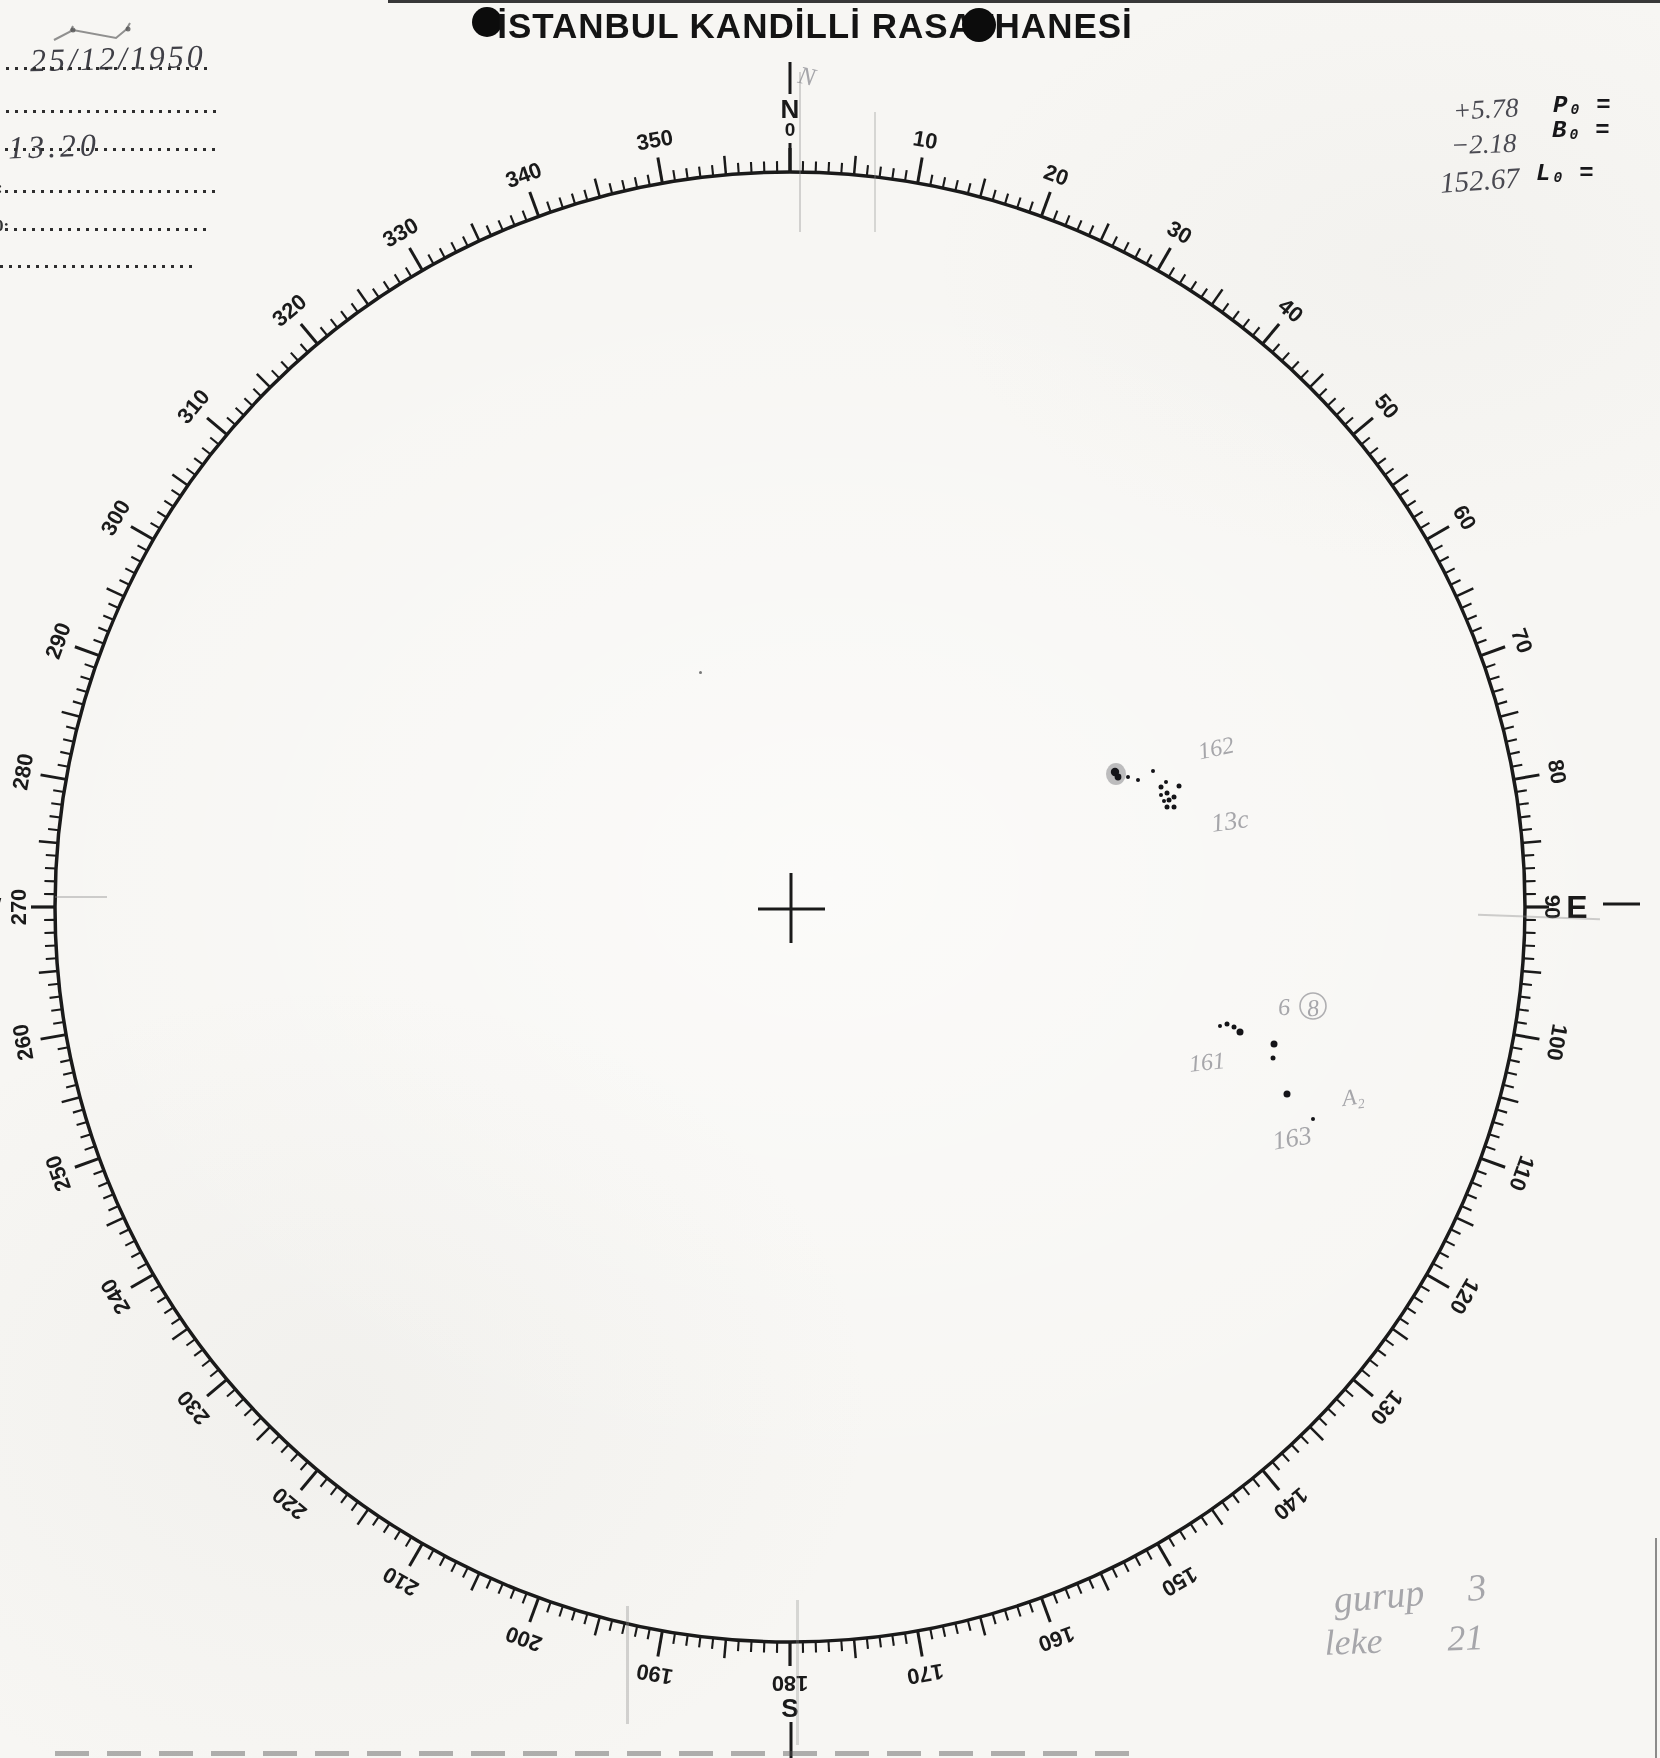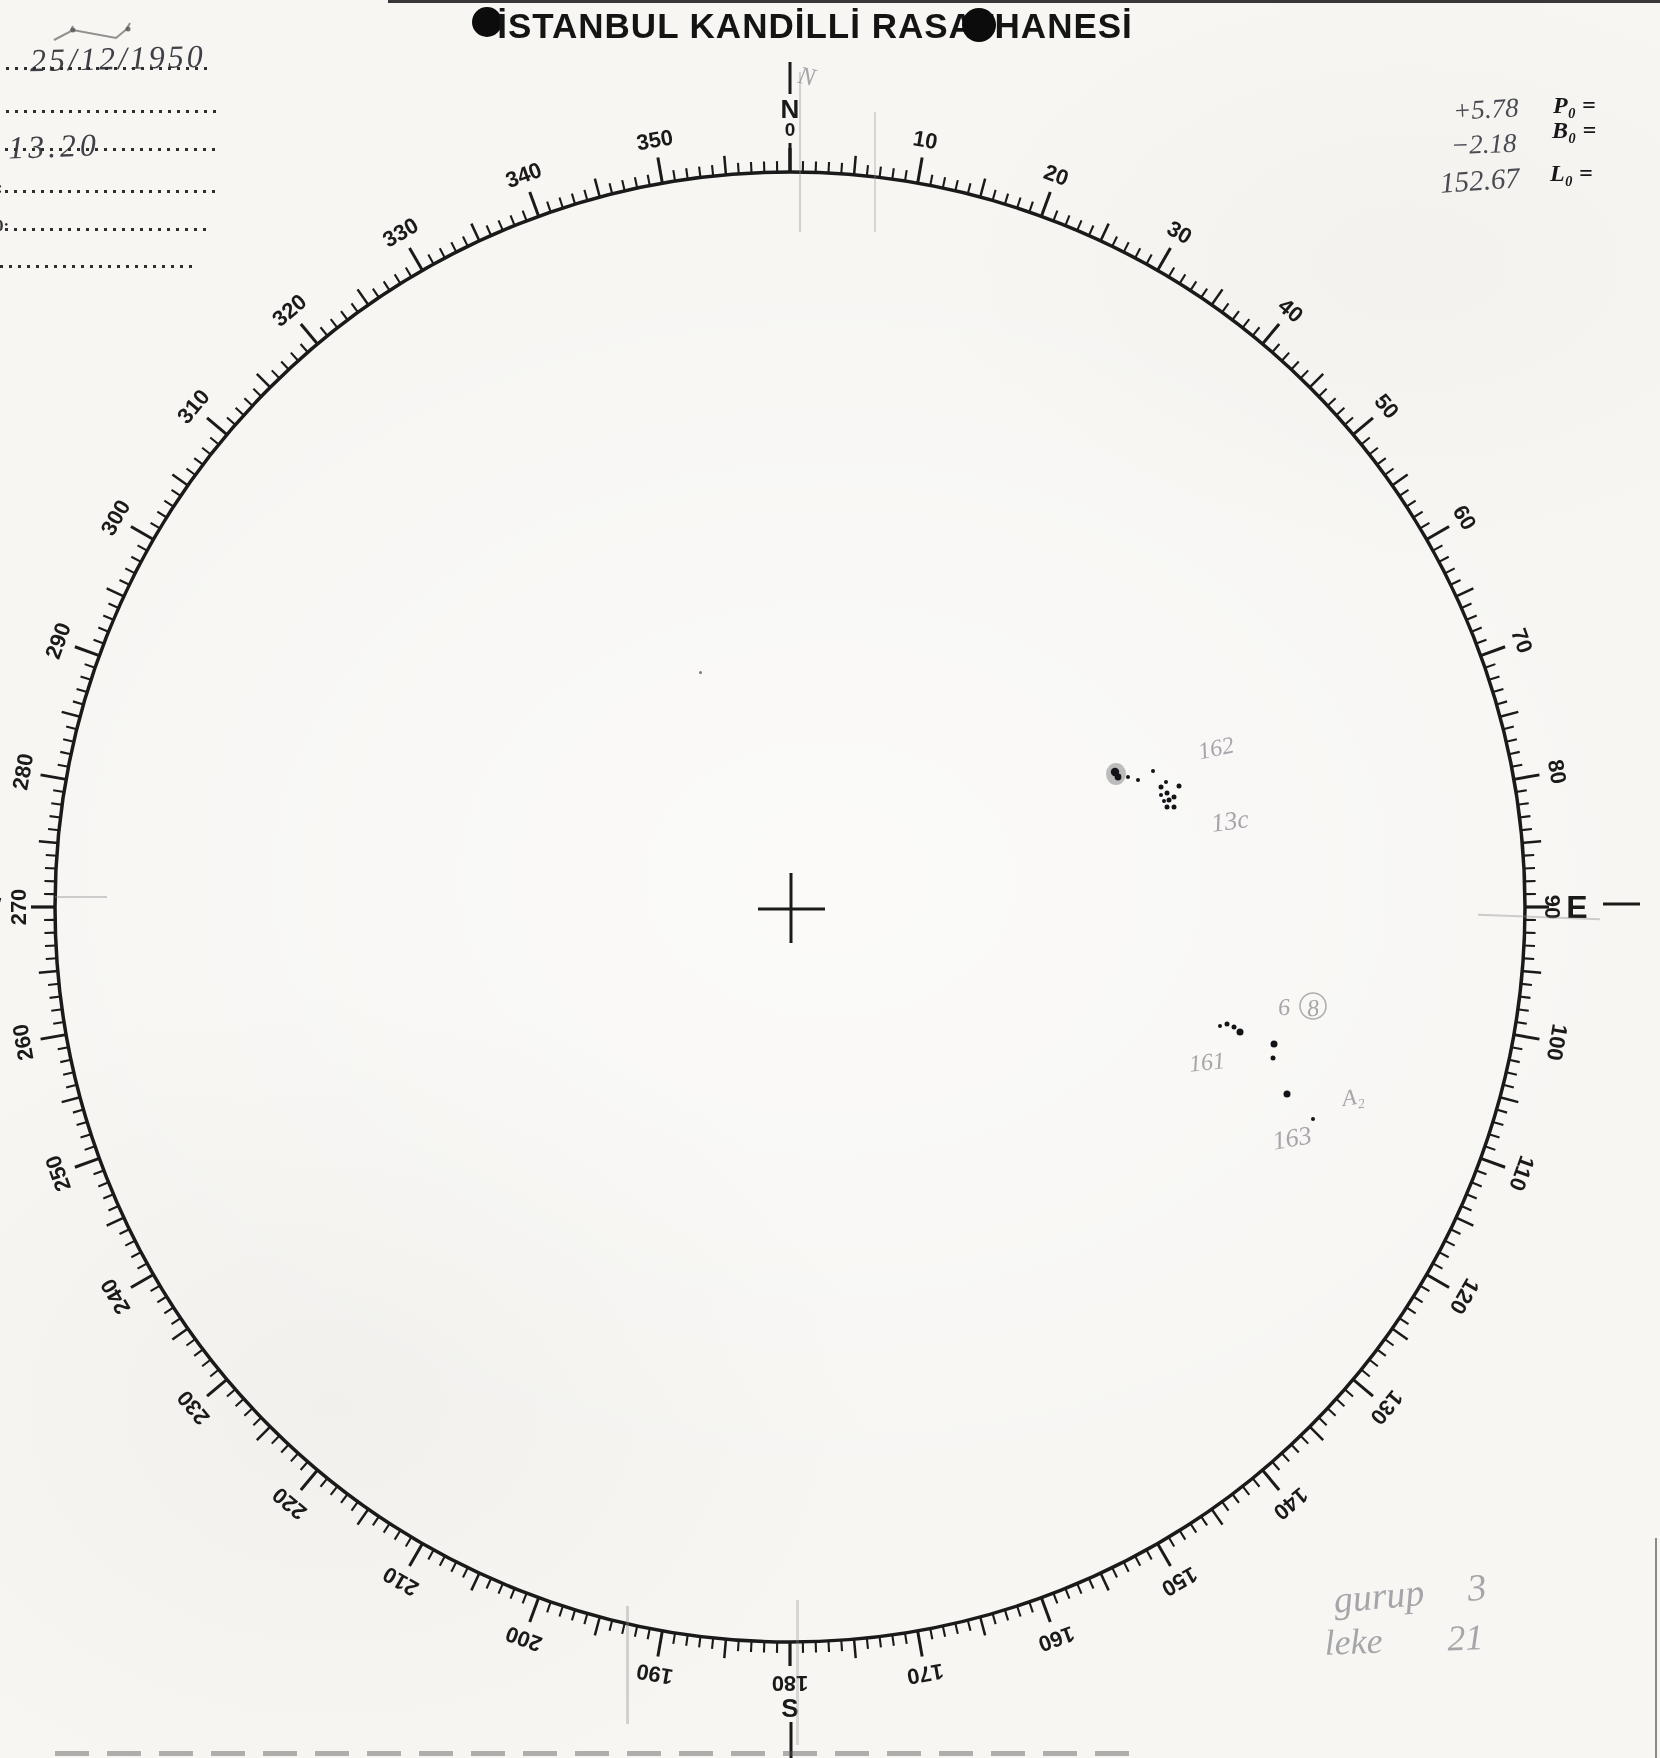--- a/index.html
+++ b/index.html
@@ -30,21 +30,21 @@
   }
   
   .dotline{height:3px;background-image:repeating-linear-gradient(90deg,#2e2e2e 0 3px,transparent 3px 9px);}
   .hand{
     font-family:"Liberation Serif",serif;font-style:italic;
     color:#3f3f46;white-space:nowrap;
   }
   .frag{font-family:"Liberation Serif",serif;font-weight:bold;font-size:17px;color:#333;}
   
   .eph-label{
-    font-family:Liberation Serif, serif;font-style:italic;font-weight:bold;
+    font-family:Liberation Mono, monospace;font-style:italic;font-weight:bold;
     font-size:24px;color:#17171a;white-space:nowrap;
   }
   .eph-value{
     font-family:"Liberation Serif",serif;font-style:italic;
     font-size:27px;color:#4a4a52;white-space:nowrap;
   }
   svg{position:absolute;left:0;top:0;}
   #right-edge-line{left:1655px;top:1538px;width:2px;height:220px;background:#444;opacity:.6;}
   #bottom-band{
     left:55px;top:1751px;width:1085px;height:5px;opacity:.45;
@@ -82,21 +82,21 @@
       <circle cx="88" cy="11" r="2.5" fill="#555" opacity="0.8"></circle>
     </svg>
   </div>
 
   <div class="abs" style="left:1380px;top:80px;width:280px;height:130px;">
     <div class="abs eph-value" style="right:142px;top:14px;transform:rotate(-3deg);">+5.78</div>
     <div class="abs eph-label" style="left:173px;top:12px;">P₀ =</div>
     <div class="abs eph-value" style="right:144px;top:49px;transform:rotate(-2deg);">−2.18</div>
     <div class="abs eph-label" style="left:172px;top:37px;">B₀ =</div>
     <div class="abs eph-value" style="right:140px;top:84px;font-size:29px;transform:rotate(-4deg);">152.67</div>
-    <div class="abs eph-label" style="left:170px;top:80px;">L₀ =</div>
+    <div class="abs eph-label" style="left:156px;top:80px;">L₀ =</div>
   </div>
 
   <svg id="disk-chart" width="1660" height="1758" viewBox="0 0 1660 1758">
       <circle cx="790" cy="907" r="735" fill="none" stroke="#1a1a1a" stroke-width="3.5"></circle>
       <line x1="790" y1="172" x2="790" y2="148" stroke="#1a1a1a" stroke-width="3.2" opacity="1"></line>
       <line x1="802.8275187314034" y1="172.11194406005245" x2="803.0194952022135" y2="161.11361941333212" stroke="#1a1a1a" stroke-width="2.1" opacity="1"></line>
       <line x1="815.6511300763382" y1="172.44774214096458" x2="816.0350245400657" y2="161.4544430437545" stroke="#1a1a1a" stroke-width="2.1" opacity="1"></line>
       <line x1="828.4669278385637" y1="173.00729195538827" x2="829.0426233572362" y2="162.02236707308793" stroke="#1a1a1a" stroke-width="2.1" opacity="1"></line>
       <line x1="841.2710082019321" y1="173.7904230590292" x2="842.0383294131175" y2="162.81721850617112" stroke="#1a1a1a" stroke-width="2.1" opacity="1"></line>
       <line x1="854.0594709195287" y1="174.79689690256703" x2="855.7154300317343" y2="155.86919763882383" stroke="#1a1a1a" stroke-width="2.5" opacity="1"></line>

